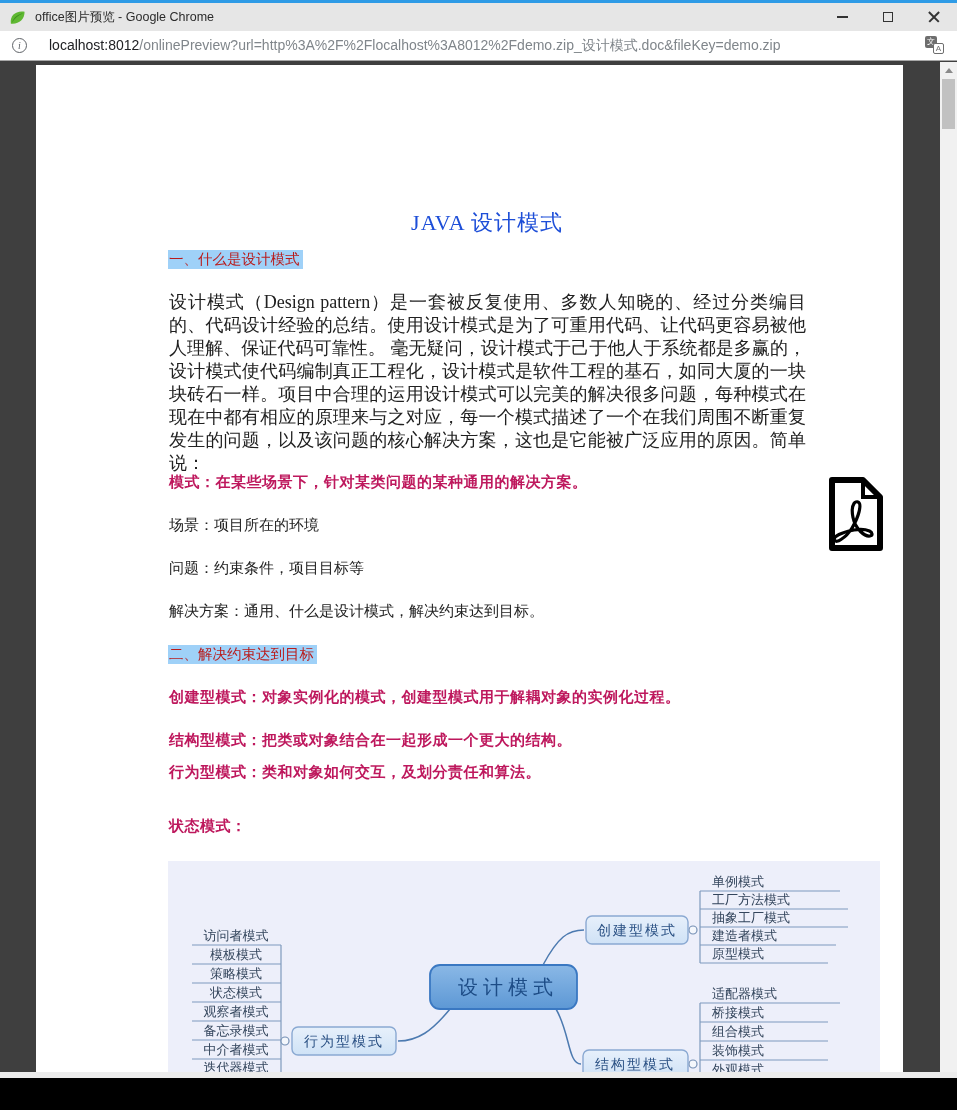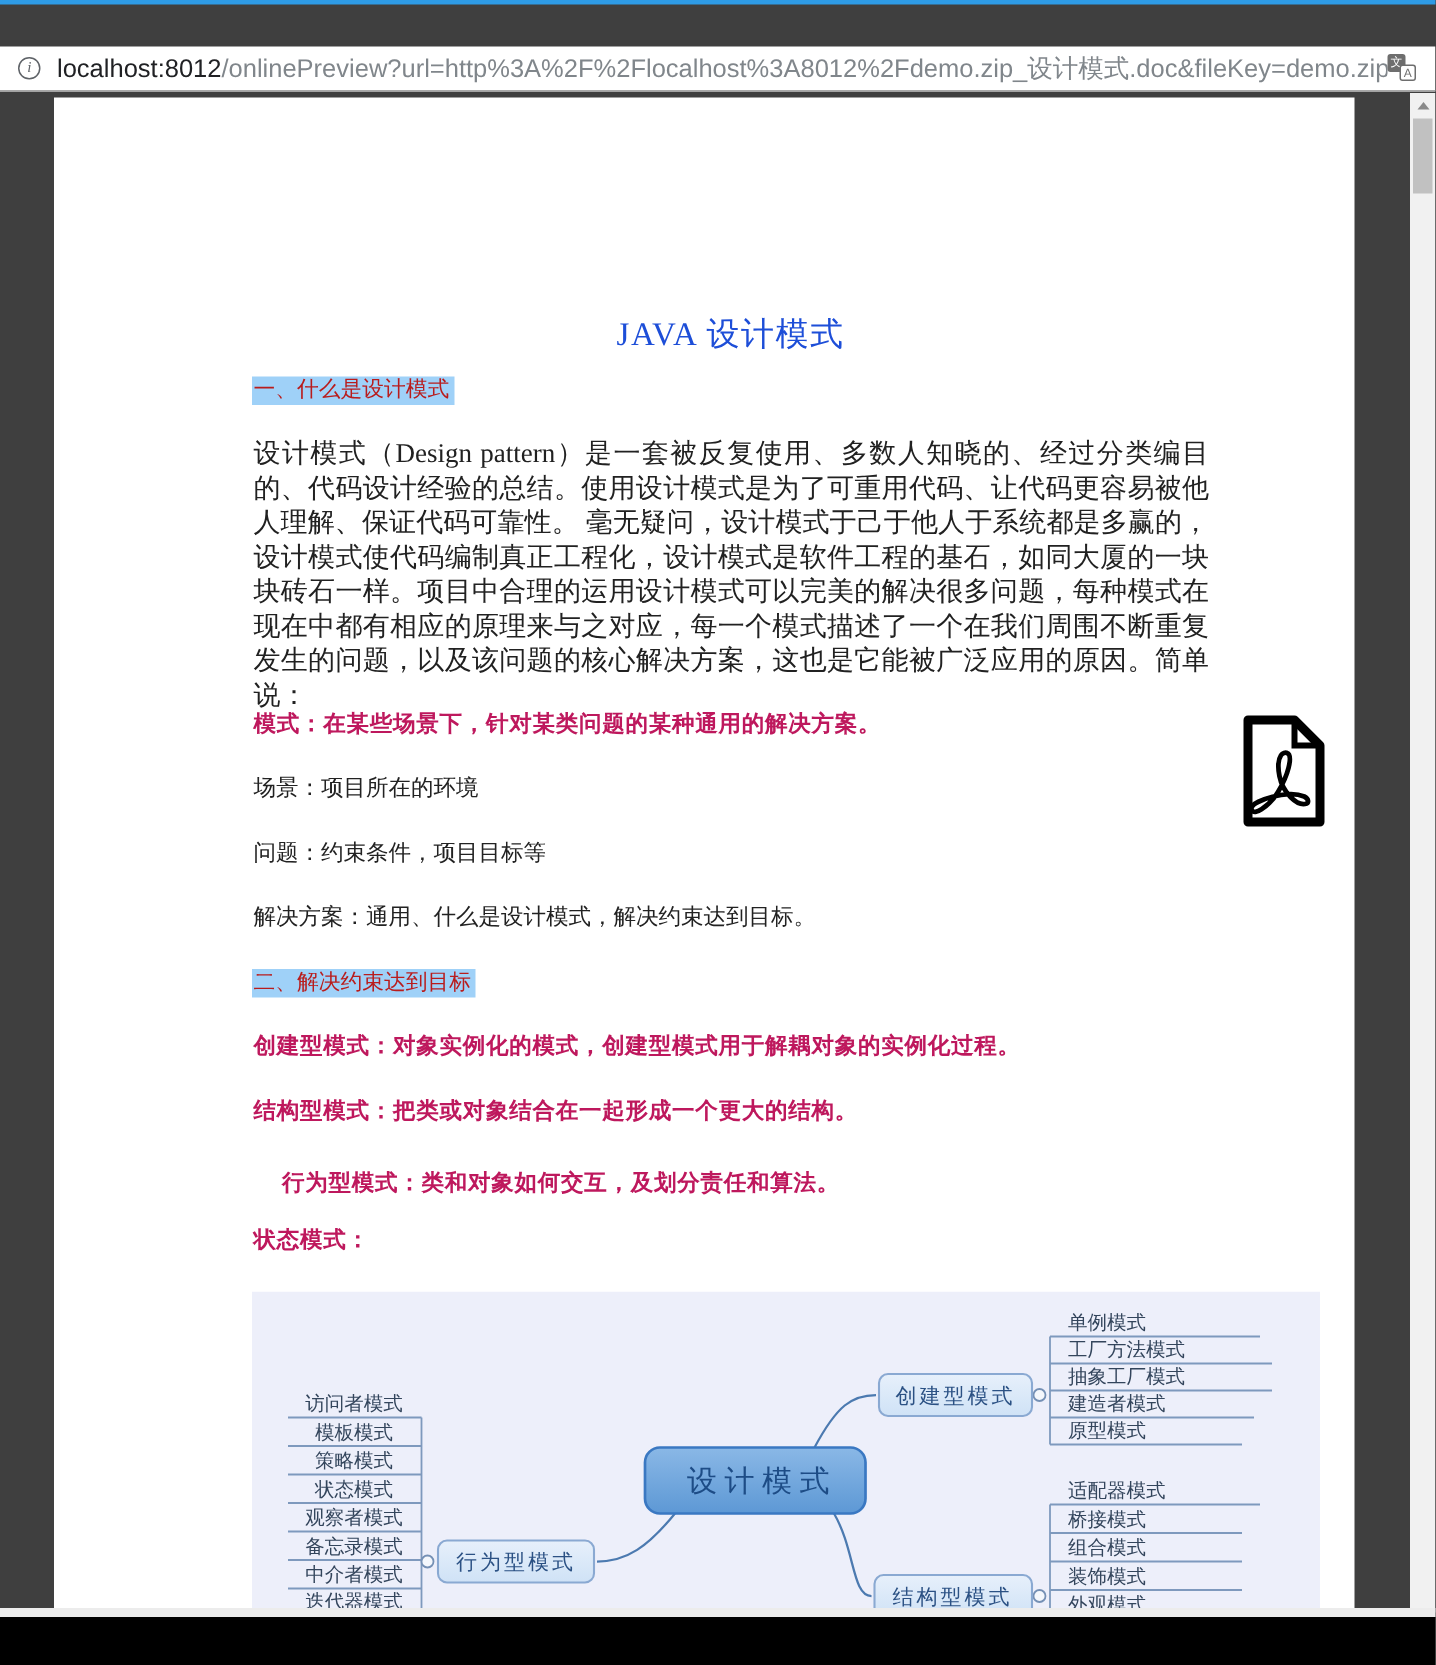--- a/index.html
+++ b/index.html
@@ -24,21 +24,21 @@
     width: 14px; height: 1.5px; background: #333; }
   .ic-close::before { transform: rotate(45deg); }
   .ic-close::after { transform: rotate(-45deg); }
 
   
   .url-bar { position: absolute; left: 0; top: 28px; width: 100%; height: 30px;
     background: #fff; border-bottom: 1px solid #a8a8a8; display: flex; align-items: center; }
   .info-icon { width: 15px; height: 15px; border: 1.5px solid #5f6368; border-radius: 50%;
     margin-left: 12px; color: #5f6368; font-size: 10px; font-family: "Liberation Serif", serif;
     display: flex; align-items: center; justify-content: center; font-style: italic; flex: 0 0 auto; }
-  .url-text { margin-left: 11px; font-size: 17px; color: #80868b; white-space: nowrap;
+  .url-text { margin-left: 22px; font-size: 14px; color: #80868b; white-space: nowrap;
     overflow: hidden; flex: 1 1 auto; }
   .url-domain { color: #202124; }
   .translate-icon { position: relative; width: 22px; height: 20px; margin-right: 10px; flex: 0 0 auto; }
   .translate-icon .t-back { position: absolute; left: 0; top: 0; width: 12px; height: 12px;
     background: #6e6e6e; border-radius: 2px; color: #fff; font-size: 8px; line-height: 12px;
     text-align: center; }
   .translate-icon .t-front { position: absolute; left: 8px; top: 7px; width: 11px; height: 11px;
     background: #fff; border: 1px solid #6e6e6e; border-radius: 2px; color: #6e6e6e;
     font-size: 8px; line-height: 9px; text-align: center; }
 
@@ -79,20 +79,38 @@
     border-right: 4px solid transparent; border-bottom: 5px solid #8a8a8a; }
   .sb-thumb { position: absolute; top: 17px; left: 2px; width: 13px; height: 50px; background: #c1c1c1; }
 
   .window-bottom { position: absolute; left: 0; top: 1072px; width: 957px; height: 6px; background: #ececec; }
 </style>
 </head>
 <body>
 
 <div class="window">
 
+  <div class="title-bar">
+    <svg class="app-icon" viewBox="0 0 18 18">
+      <path d="M 2 15.5 C 0.5 7 7.5 1.5 16.5 3 C 16.5 11.5 10 16.5 2 15.5 Z" fill="#5fb832"></path>
+      <path d="M 3 14.5 C 6 10 10 6.5 15 4.5 C 10.5 5 5 8.5 3 14.5 Z" fill="#3e8f1e"></path>
+    </svg>
+    <div class="title-text">office图片预览 - Google Chrome</div>
+    <div class="win-btns">
+      <div class="win-btn">
+          <div class="ic-min"></div>
+        </div>
+      <div class="win-btn">
+          <div class="ic-max"></div>
+        </div>
+      <div class="win-btn">
+          <div class="ic-close"></div>
+        </div>
+    </div>
+  </div>
 
   <div class="url-bar">
     <div class="info-icon">i</div>
     <div class="url-text"><span class="url-domain">localhost:8012</span><span>/onlinePreview?url=http%3A%2F%2Flocalhost%3A8012%2Fdemo.zip_设计模式.doc&amp;fileKey=demo.zip</span></div>
     <div class="translate-icon">
       <div class="t-back">文</div>
       <div class="t-front">A</div>
     </div>
   </div>
 
@@ -108,21 +126,21 @@
 
       <div class="line-bold" style="top:408px;">模式：在某些场景下，针对某类问题的某种通用的解决方案。</div>
       <div class="line-normal" style="top:451px;">场景：项目所在的环境</div>
       <div class="line-normal" style="top:494px;">问题：约束条件，项目目标等</div>
       <div class="line-normal" style="top:537px;">解决方案：通用、什么是设计模式，解决约束达到目标。</div>
 
       <div class="hl-heading" style="top:580px;"><span>二、解决约束达到目标</span></div>
 
       <div class="line-bold" style="top:623px;">创建型模式：对象实例化的模式，创建型模式用于解耦对象的实例化过程。</div>
       <div class="line-bold" style="top:666px;">结构型模式：把类或对象结合在一起形成一个更大的结构。</div>
-      <div class="line-bold" style="top:714px;margin-left:19px;">行为型模式：类和对象如何交互，及划分责任和算法。</div>
+      <div class="line-bold" style="top:698px;">行为型模式：类和对象如何交互，及划分责任和算法。</div>
       <div class="line-bold" style="top:752px;">状态模式：</div>
 
       <svg class="pdf-btn" viewBox="0 0 66 78">
         <path d="M 10 5 H 41 L 58 22 V 73 H 10 Z" fill="#fff" stroke="#000" stroke-width="6" stroke-linejoin="round"></path>
         <path d="M 41 5 V 22 H 58" fill="none" stroke="#000" stroke-width="4"></path>
         <path d="M 36 27 c 3 1 2 6 1 10 c -1.5 6 -4 11 -7 16 c -3 5 -7 9 -11 11.5 c -3 2 -5.5 2.5 -6.5 0.5 c -1 -2 1.5 -4 4.5 -5.5 c 4 -2 9 -3.5 15 -4.5 c 6 -1 12 -0.5 15.5 1 c 3 1.5 3.5 4.5 0.5 5 c -3 0.5 -6.5 -1.5 -9.5 -4.5 c -3.5 -3.5 -6.5 -9 -7.5 -14 c -1 -5 -1 -11 1 -14 c 1 -1.5 3 -2 4 -1.5 z" fill="none" stroke="#000" stroke-width="3.2" stroke-linecap="round"></path>
       </svg>
 
       <svg class="mindmap" viewBox="0 0 712 214" width="712" height="214">
         <defs>

